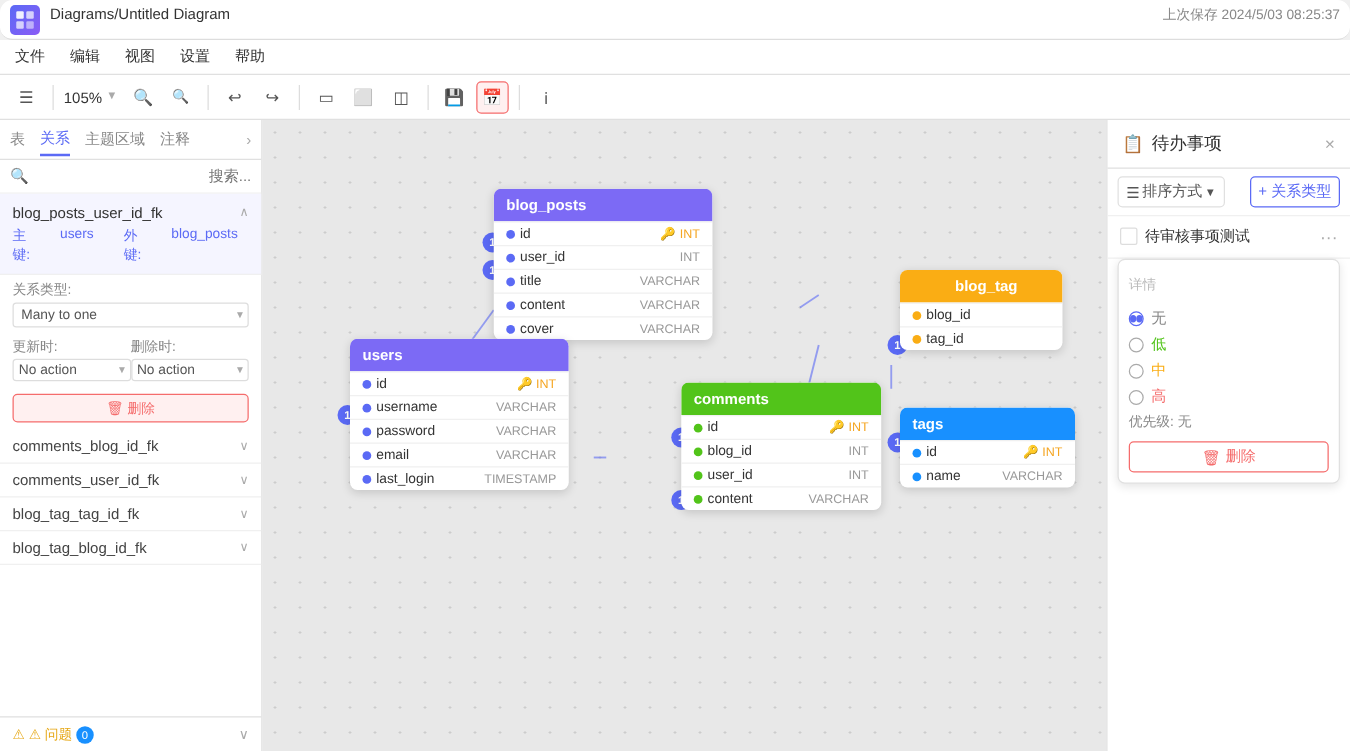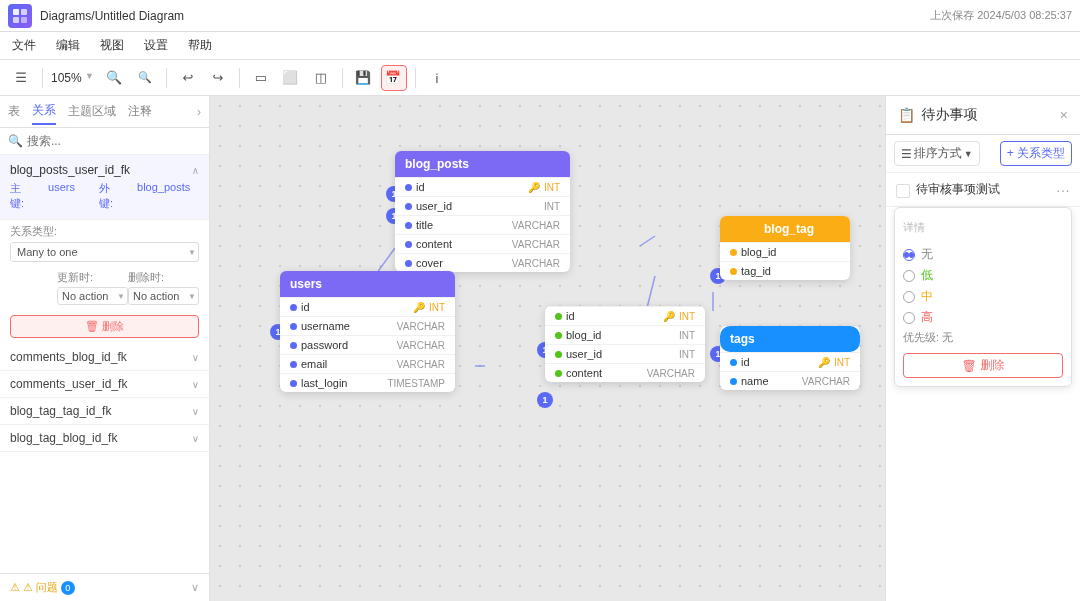--- a/index.html
+++ b/index.html
@@ -1,19 +1,19 @@
 <!DOCTYPE html>
 <html><head>
   <meta charset="utf-8">
   <style>
     * { box-sizing: border-box; margin: 0; padding: 0; }
     body { font-family: 'Microsoft YaHei', Arial, sans-serif; font-size: 12px; background: #f0f0f0; width: 1080px; height: 601px; overflow: hidden; display: flex; flex-direction: column; }
 
     
-    .titlebar { display: flex; align-items: center; background: #fff; border-bottom: 1px solid #ddd; padding: 4px 8px; height: 32px; }
+    .titlebar { display: flex; align-items: flex-start; background: #fff; border-bottom: 1px solid #ddd; padding: 4px 8px; height: 32px; border-radius: 10px; }
     .app-icon { width: 24px; height: 24px; background: linear-gradient(135deg, #5b6af5, #8b5cf6); border-radius: 4px; margin-right: 8px; display: flex; align-items: center; justify-content: center; color: white; font-size: 10px; font-weight: bold; }
     .title-text { font-size: 12px; color: #333; }
     .menu-bar { display: flex; align-items: center; background: #fff; border-bottom: 1px solid #e0e0e0; padding: 0 8px; height: 28px; gap: 12px; }
     .menu-item { font-size: 12px; color: #333; cursor: pointer; padding: 2px 4px; }
     .save-time { font-size: 11px; color: #888; margin-left: auto; }
 
     
     .toolbar { display: flex; align-items: center; background: #fff; border-bottom: 1px solid #e0e0e0; padding: 4px 8px; height: 36px; gap: 4px; }
     .toolbar-btn { display: flex; align-items: center; justify-content: center; width: 26px; height: 26px; border: 1px solid transparent; border-radius: 4px; cursor: pointer; font-size: 13px; color: #555; }
     .toolbar-btn.active { background: #fff0f0; border-color: #f56c6c; color: #f56c6c; }
@@ -24,21 +24,21 @@
     
     .main { display: flex; flex: 1; overflow: hidden; }
 
     
     .left-panel { width: 210px; background: #fff; border-right: 1px solid #e0e0e0; display: flex; flex-direction: column; flex-shrink: 0; }
     .left-tabs { display: flex; border-bottom: 1px solid #e0e0e0; height: 32px; align-items: center; padding: 0 8px; gap: 12px; }
     .left-tab { font-size: 12px; color: #888; cursor: pointer; padding: 4px 0; }
     .left-tab.active { color: #5b6af5; border-bottom: 2px solid #5b6af5; }
     .left-tab-arrow { margin-left: auto; color: #aaa; cursor: pointer; }
     .search-box { display: flex; align-items: center; padding: 6px 8px; border-bottom: 1px solid #f0f0f0; }
-    .search-box input { border: none; outline: none; font-size: 12px; color: #555; width: 100%; background: transparent; }
+    .search-box input { border: none; outline: none; font-size: 12px; color: #555; width: 100%; background: transparent; text-align: right; }
     .search-icon { color: #aaa; margin-right: 4px; font-size: 12px; }
     .relation-item { padding: 8px 10px; border-bottom: 1px solid #f0f0f0; cursor: pointer; }
     .relation-item.active { background: #f5f5ff; }
     .relation-name { font-size: 12px; color: #333; font-weight: 500; display: flex; align-items: center; justify-content: space-between; }
     .relation-detail { display: flex; gap: 24px; margin-top: 4px; font-size: 11px; color: #888; }
     .relation-detail span { color: #5b6af5; }
     .small-select { border: 1px solid #ddd; border-radius: 3px; font-size: 11px; padding: 2px 4px; color: #555; background: #fff; appearance: none; padding-right: 14px; position: relative; }
     .select-wrap { position: relative; display: inline-block; }
     .select-wrap::after { content: '▼'; font-size: 8px; color: #aaa; position: absolute; right: 3px; top: 50%; transform: translateY(-50%); pointer-events: none; }
     .del-btn { display: flex; align-items: center; justify-content: center; background: #fff0f0; border: 1px solid #f56c6c; color: #f56c6c; border-radius: 4px; font-size: 11px; padding: 3px 10px; cursor: pointer; margin: 6px 10px; gap: 3px; }
@@ -58,21 +58,21 @@
     .dot { width: 7px; height: 7px; border-radius: 50%; background: #5b6af5; flex-shrink: 0; }
     .dot-blue { background: #5b6af5; }
     .dot-green { background: #52c41a; }
     .node-badge { position: absolute; width: 16px; height: 16px; border-radius: 50%; background: #5b6af5; color: #fff; font-size: 9px; display: flex; align-items: center; justify-content: center; font-weight: bold; }
     .todo-header { display: flex; align-items: center; padding: 10px 12px; border-bottom: 1px solid #e0e0e0; gap: 6px; }
     .todo-title { font-size: 14px; color: #333; font-weight: 500; flex: 1; }
     .close-btn { color: #aaa; cursor: pointer; font-size: 14px; }
     .todo-toolbar { display: flex; align-items: center; padding: 6px 8px; border-bottom: 1px solid #f0f0f0; gap: 6px; }
     .sort-btn { display: flex; align-items: center; gap: 2px; font-size: 12px; color: #555; cursor: pointer; border: 1px solid #e0e0e0; border-radius: 4px; padding: 3px 6px; }
     .add-task-btn { display: flex; align-items: center; gap: 3px; font-size: 12px; color: #5b6af5; cursor: pointer; border: 1px solid #5b6af5; border-radius: 4px; padding: 3px 6px; margin-left: auto; }
-    .todo-item { display: flex; align-items: flex-end; padding: 8px 10px; border-bottom: 1px solid #f0f0f0; gap: 6px; }
+    .todo-item { display: flex; align-items: flex-start; padding: 8px 10px; border-bottom: 1px solid #f0f0f0; gap: 6px; }
     .todo-checkbox { width: 14px; height: 14px; border: 1px solid #ddd; border-radius: 2px; flex-shrink: 0; margin-top: 1px; cursor: pointer; }
     .todo-text { font-size: 12px; color: #333; flex: 1; }
     .todo-more { color: #aaa; font-size: 14px; cursor: pointer; }
     .priority-popup { background: #fff; border: 1px solid #e0e0e0; border-radius: 6px; box-shadow: 0 2px 8px rgba(0,0,0,0.1); margin: 0 8px; padding: 8px; }
     .priority-option { display: flex; align-items: center; gap: 6px; font-size: 12px; color: #444; margin-bottom: 4px; cursor: pointer; }
     .radio-dot { width: 12px; height: 12px; border-radius: 50%; border: 1.5px solid #aaa; display: flex; align-items: center; justify-content: center; flex-shrink: 0; }
     .radio-dot.checked { border-color: #5b6af5; }
     .radio-dot.checked::after { content: ''; width: 6px; height: 6px; border-radius: 50%; background: #5b6af5; }
     .del-task-btn { display: flex; align-items: center; gap: 4px; font-size: 12px; color: #f56c6c; border: 1px solid #f56c6c; border-radius: 4px; padding: 3px 10px; cursor: pointer; margin-top: 8px; justify-content: center; }
     .detail-area { font-size: 11px; color: #bbb; padding: 4px 0; min-height: 30px; }
@@ -168,21 +168,21 @@
       <div class="select-wrap" style="width:100%;">
         <select class="small-select" style="width:100%;border:1px solid #ddd;border-radius:3px;font-size:11px;padding:3px 6px;background:#fff;">
           <option>Many to one</option>
           <option>One to one</option>
           <option>One to many</option>
           <option>Many to many</option>
         </select>
       </div>
     </div>
 
-    <div style="display:flex;gap:0;padding:4px 10px;margin-left:47px;">
+    <div style="display:flex;gap:0;padding:4px 10px;">
       <div style="flex:1;">
         <div style="font-size:11px;color:#888;margin-bottom:2px;">更新时:</div>
         <div class="select-wrap" style="width:100%;">
           <select class="small-select" style="width:100%;border:1px solid #ddd;border-radius:3px;font-size:11px;padding:2px 4px;background:#fff;">
             <option>No action</option>
             <option>Cascade</option>
             <option>Set null</option>
           </select>
         </div>
       </div>
@@ -297,20 +297,21 @@
           <span class="field-type">VARCHAR</span>
         </div>
       <div class="db-table-row">
           <div class="dot dot-blue"></div>
           <span class="field-name">last_login</span>
           <span class="field-type">TIMESTAMP</span>
         </div>
     </div>
 
     <div class="db-table" style="left:335px;top:210px;min-width:160px;z-index:2;">
+      <div class="db-table-header" style="background:#52c41a;">comments</div>
       <div class="db-table-row">
           <div class="dot dot-green"></div>
           <span class="field-name">id</span>
           <span class="field-key" style="color:#f5a623;">🔑 INT</span>
         </div>
       <div class="db-table-row">
           <div class="dot dot-green"></div>
           <span class="field-name">blog_id</span>
           <span class="field-type">INT</span>
         </div>
@@ -332,21 +333,21 @@
           <div class="dot" style="background:#faad14;"></div>
           <span class="field-name">blog_id</span>
         </div>
       <div class="db-table-row">
           <div class="dot" style="background:#faad14;"></div>
           <span class="field-name">tag_id</span>
         </div>
     </div>
 
     <div class="db-table" style="left:510px;top:230px;min-width:140px;z-index:2;">
-      <div class="db-table-header" style="background:#1890ff;border-radius:10px;">tags</div>
+      <div class="db-table-header" style="background:#1890ff;">tags</div>
       <div class="db-table-row">
           <div class="dot" style="background:#1890ff;"></div>
           <span class="field-name">id</span>
           <span class="field-key" style="color:#f5a623;">🔑 INT</span>
         </div>
       <div class="db-table-row">
           <div class="dot" style="background:#1890ff;"></div>
           <span class="field-name">name</span>
           <span class="field-type">VARCHAR</span>
         </div>

